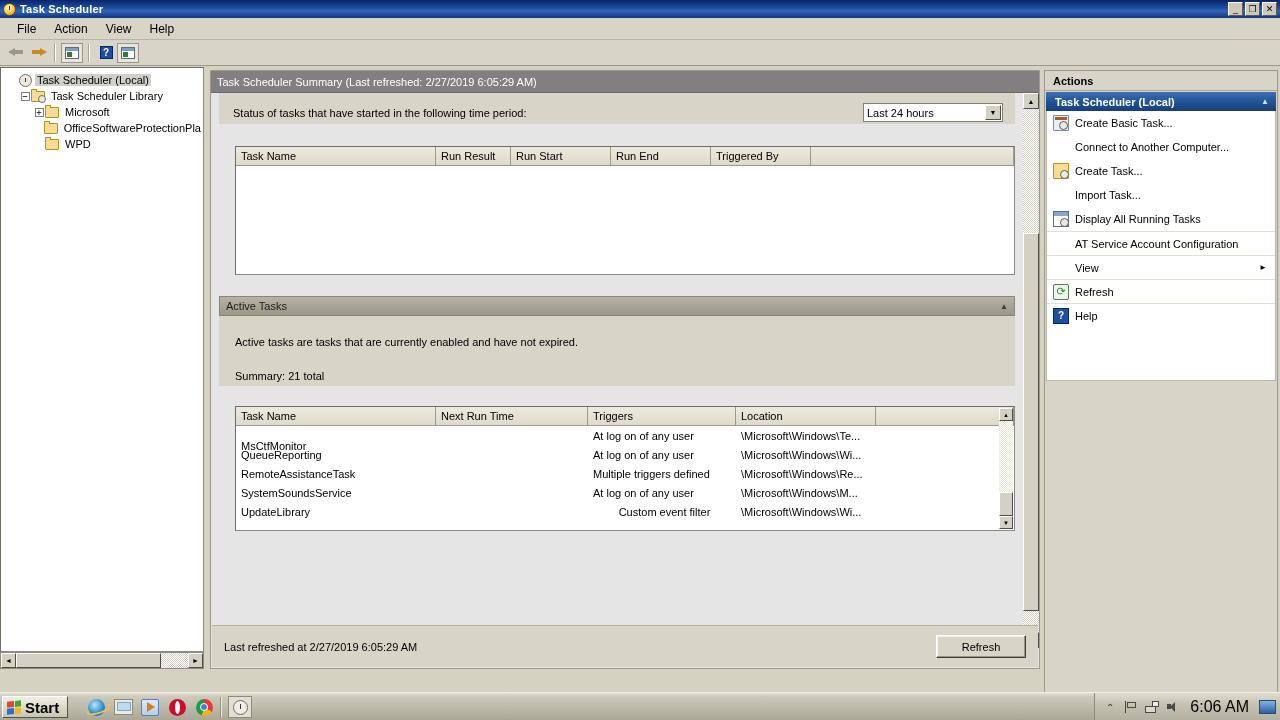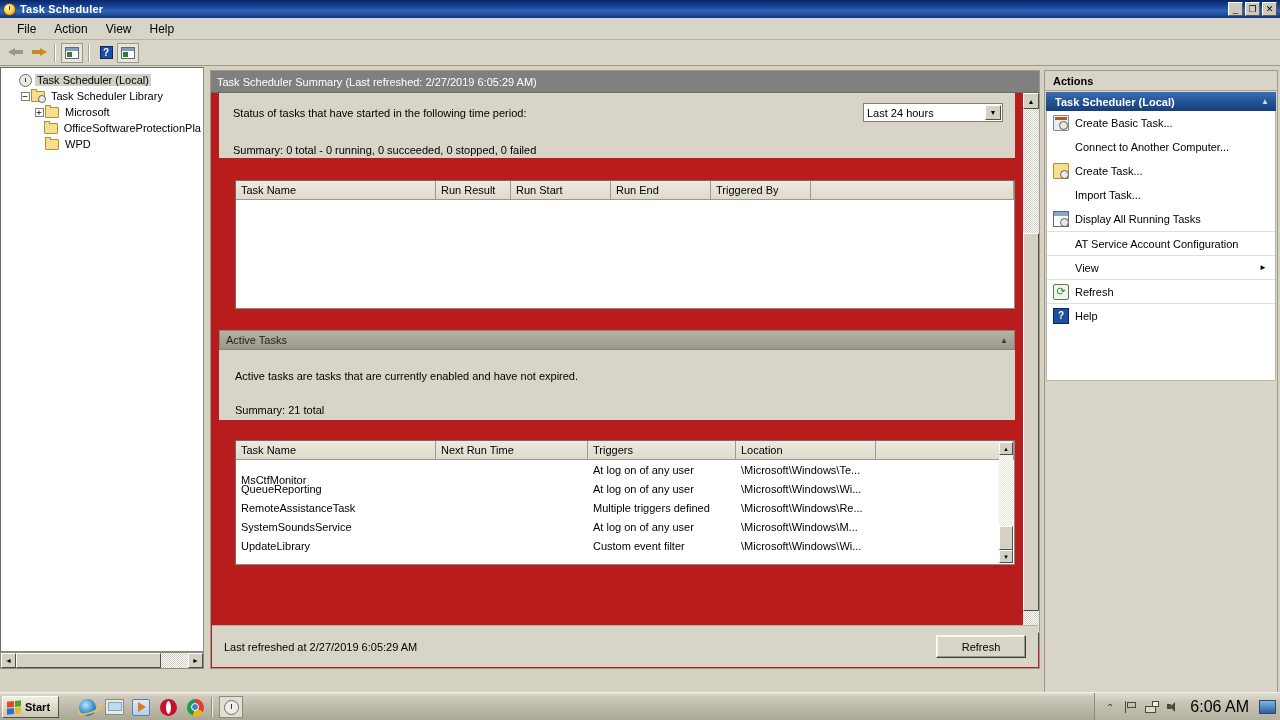--- a/index.html
+++ b/index.html
@@ -132,21 +132,21 @@
     border-right-color:#4f4f49;border-bottom-color:#4f4f49;box-sizing:border-box;
     display:flex;align-items:center;justify-content:center;font-size:7px;color:#000;}
   .hscroll .track{flex:1;height:15px;background:
     repeating-conic-gradient(#fff 0% 25%,#d4d0c4 0% 50%) 0 0/2px 2px;}
   .hscroll .thumb{width:145px;height:15px;background:#d4d0c4;border:1px solid #fff;
     border-right-color:#4f4f49;border-bottom-color:#4f4f49;box-sizing:border-box;}
 
   
   .center{
     position:absolute;left:210px;top:70px;width:830px;height:599px;
-    background:#b91c1c;border:1px solid #9d9a8d;box-sizing:border-box;
+    background:#e5e5e5;border:1px solid #9d9a8d;box-sizing:border-box;
   }
   .summary-header{
     height:22px;background:#808080;color:#fff;display:flex;align-items:center;
     padding-left:6px;font-size:11px;box-sizing:border-box;
     border-bottom:1px solid #6b6b6b;
   }
   .scroll-area{position:relative;height:555px;}
   .vscroll{
     position:absolute;right:0;top:24px;width:16px;height:553px;background:
       repeating-conic-gradient(#fff 0% 25%,#d4d0c4 0% 50%) 0 0/2px 2px;
@@ -296,21 +296,21 @@
   
   .taskbar{
     position:absolute;left:0;top:692px;width:1280px;height:28px;
     background:linear-gradient(to bottom,#e5e2d6 0%,#cfcbbc 12%,#bdb9a9 55%,#aaa696 100%);
     border-top:1px solid #f2f0e6;display:flex;align-items:center;
   }
   .start-btn{
     margin-left:2px;height:22px;display:flex;align-items:center;padding:0 8px 0 4px;
     background:linear-gradient(to bottom,#f0eee4 0%,#dedacb 50%,#c9c5b5 100%);
     border:1px solid #fff;border-right-color:#55524a;border-bottom-color:#55524a;
-    box-sizing:border-box;font-weight:bold;font-size:11px;color:#000;gap:4px;
+    box-sizing:border-box;font-weight:bold;font-size:15px;color:#000;gap:4px;
   }
   .win-logo{width:14px;height:13px;display:grid;grid-template-columns:1fr 1fr;
     grid-template-rows:1fr 1fr;gap:1px;transform:skewY(-6deg);}
   .win-logo i{display:block;}
   .win-logo i:nth-child(1){background:#e04a2a;}
   .win-logo i:nth-child(2){background:#4aa32e;}
   .win-logo i:nth-child(3){background:#2a6fd0;}
   .win-logo i:nth-child(4){background:#f0b81a;}
   .ql{display:flex;align-items:center;gap:7px;margin-left:18px;}
   .ql .qi{width:20px;height:20px;display:flex;align-items:center;justify-content:center;}
@@ -475,21 +475,20 @@
 
       <div class="panel" style="margin:0 24px 0 8px;">
         <div class="panel-body" style="padding:10px 12px 2px 14px;">
           <div class="row-line">
             <span class="txt">Status of tasks that have started in the following time period:</span>
             <div class="combo">
               <span>Last 24 hours</span>
               <span class="cb-btn">▼</span>
             </div>
           </div>
-          <div class="txt" style="margin-top:22px;">Summary: 0 total - 0 running, 0 succeeded, 0 stopped, 0 failed</div>
         </div>
 
         <div class="grid" style="margin:22px 0 0 16px;height:129px;">
           <div class="grid-head">
             <div class="gh" style="width:200px;">Task Name</div>
             <div class="gh" style="width:75px;">Run Result</div>
             <div class="gh" style="width:100px;">Run Start</div>
             <div class="gh" style="width:100px;">Run End</div>
             <div class="gh" style="width:100px;">Triggered By</div>
             <div class="gh" style="flex:1;"></div>
@@ -542,21 +541,21 @@
             <div class="grow">
               <div class="gc" style="width:200px;">SystemSoundsService</div>
               <div class="gc" style="width:152px;"></div>
               <div class="gc" style="width:148px;">At log on of any user</div>
               <div class="gc" style="width:140px;">\Microsoft\Windows\M...</div>
             </div>
 
             <div class="grow">
               <div class="gc" style="width:200px;">UpdateLibrary</div>
               <div class="gc" style="width:152px;"></div>
-              <div class="gc" style="width:148px;">Custom event filter</div>
+              <div class="gc" style="width:148px;text-align:center;">Custom event filter</div>
               <div class="gc" style="width:140px;">\Microsoft\Windows\Wi...</div>
             </div>
 
           </div>
 
           <div class="inner-scroll">
             <div class="ibtn">▲</div>
             <div class="ithumb" style="top:84px;"></div>
             <div class="ibtn" style="position:absolute;bottom:0;left:0;">▼</div>
           </div>

